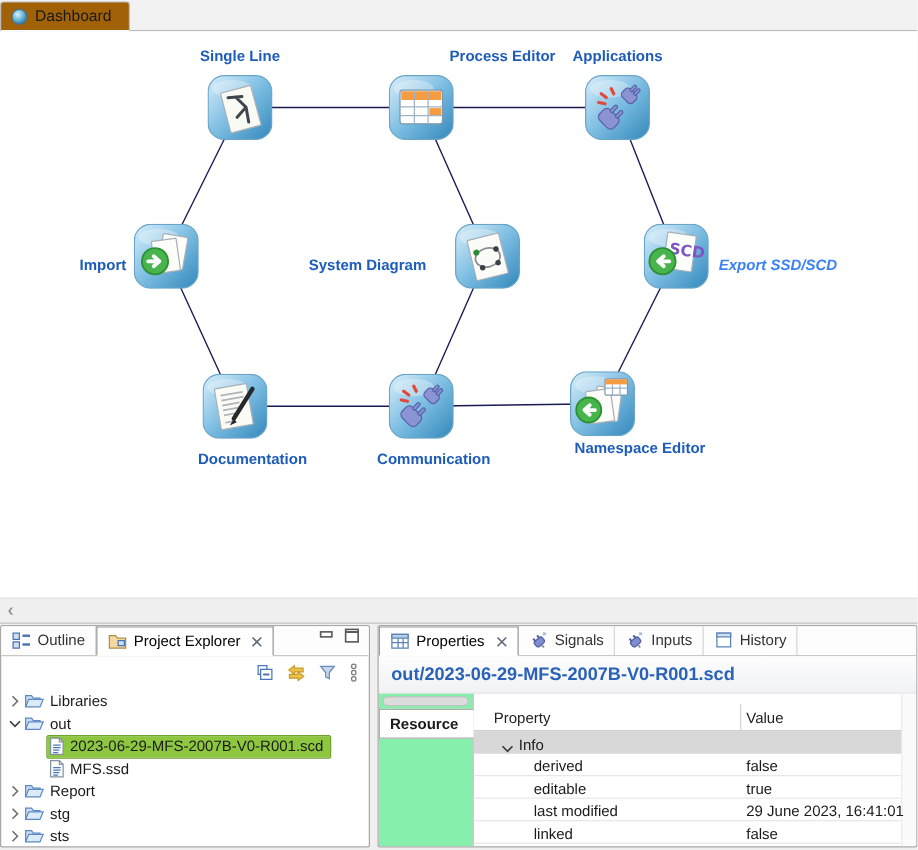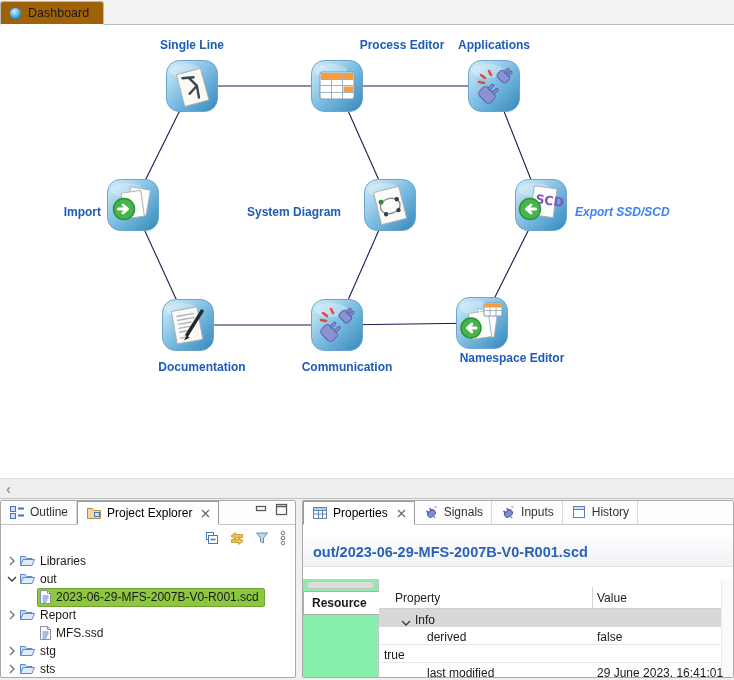--- a/index.html
+++ b/index.html
@@ -18,21 +18,21 @@
   .dash-node { position:absolute; width:52px; height:52px; }
   .dash-label { position:absolute; font-size:12px; font-weight:bold; white-space:nowrap; }
   .editor-hscroll { height:20px; background:#efefef; border-top:1px solid #e0e0e0; display:flex; align-items:center; padding-left:6px; }
   .hscroll-arrow { color:#9a9a9a; font-size:15px; font-weight:bold; line-height:1; }
 
   
   .bottom { height:180px; border-top:1px solid #c2c2c2; background:#f0f0f0; display:flex; padding-top:1px; }
   .panel { background:#ffffff; border:1px solid #a9a9a9; border-radius:2px; display:flex; flex-direction:column; overflow:hidden; }
   .panel-left { width:296px; }
   .panel-gap { width:6px; }
-  .panel-right { flex:1;gap:12px; }
+  .panel-right { flex:1; }
 
   .ptabbar { height:24px; display:flex; align-items:flex-end; background:#fdfdfd; border-bottom:1px solid #c8c8c8; flex:none; }
   .ptab { height:24px; display:flex; align-items:center; gap:5px; padding:0 8px; font-size:12px; color:#333;
           border-right:1px solid #d8d8d8; background:transparent; }
   .ptab.active { background:#ffffff; border:1px solid #9a9a9a; border-bottom:1px solid #ffffff; margin-bottom:-1px; color:#000; }
   .ptab .tabico { display:inline-flex; }
   .tab-close { display:inline-flex; margin-left:4px; }
   .ptab-fill { flex:1; }
   .winbtns { display:flex; align-items:center; gap:6px; padding:0 6px 4px 0; }
 
@@ -402,47 +402,47 @@
               <span class="tree-ico">
                 <svg width="13" height="16" viewBox="0 0 13 16">
                   <path d="M1.5 1.5 h7 l3 3 v10 h-10 z" fill="#ffffff" stroke="#8492a2"></path>
                   <path d="M8.5 1.5 v3 h3" fill="none" stroke="#8492a2"></path>
                   <path d="M3.5 7 h6 M3.5 9 h6 M3.5 11 h5 M3.5 13 h4" stroke="#4a7ab5" stroke-width="1"></path>
                 </svg>
               </span>
               <span>2023-06-29-MFS-2007B-V0-R001.scd</span>
             </span>
           </div>
+          <div class="tree-row" style="padding-left: 24px;">
+            <span class="chev"></span>
+            <span class="tree-content">
+              <span class="tree-ico">
+                <svg width="13" height="16" viewBox="0 0 13 16">
+                  <path d="M1.5 1.5 h7 l3 3 v10 h-10 z" fill="#ffffff" stroke="#8492a2"></path>
+                  <path d="M8.5 1.5 v3 h3" fill="none" stroke="#8492a2"></path>
+                  <path d="M3.5 7 h6 M3.5 9 h6 M3.5 11 h5 M3.5 13 h4" stroke="#4a7ab5" stroke-width="1"></path>
+                </svg>
+              </span>
+              <span>MFS.ssd</span>
+            </span>
+          </div>
           <div class="tree-row" style="padding-left: 4px;">
             <span class="chev">
               <svg width="8" height="10" viewBox="0 0 8 10">
                 <path d="M2 1 L6 5 L2 9" fill="none" stroke="#6e6e6e" stroke-width="1.3"></path>
               </svg>
             </span>
             <span class="tree-content">
               <span class="tree-ico">
                 <svg width="17" height="16" viewBox="0 0 17 16">
                   <path d="M1.5 12.5 V3.5 H6.2 L7.7 5.5 H13 V7" fill="#c8dcf2" stroke="#5d89c4"></path>
                   <path d="M1.5 12.5 L4 6.5 H15.5 L13 12.5 Z" fill="#dcebfa" stroke="#5d89c4"></path>
                 </svg>
               </span>
               <span>Report</span>
-            </span>
-          </div>
-          <div class="tree-row" style="padding-left: 24px;">
-            <span class="chev"></span>
-            <span class="tree-content">
-              <span class="tree-ico">
-                <svg width="13" height="16" viewBox="0 0 13 16">
-                  <path d="M1.5 1.5 h7 l3 3 v10 h-10 z" fill="#ffffff" stroke="#8492a2"></path>
-                  <path d="M8.5 1.5 v3 h3" fill="none" stroke="#8492a2"></path>
-                  <path d="M3.5 7 h6 M3.5 9 h6 M3.5 11 h5 M3.5 13 h4" stroke="#4a7ab5" stroke-width="1"></path>
-                </svg>
-              </span>
-              <span>MFS.ssd</span>
             </span>
           </div>
           <div class="tree-row" style="padding-left: 4px;">
             <span class="chev">
               <svg width="8" height="10" viewBox="0 0 8 10">
                 <path d="M2 1 L6 5 L2 9" fill="none" stroke="#6e6e6e" stroke-width="1.3"></path>
               </svg>
             </span>
             <span class="tree-content">
               <span class="tree-ico">
@@ -552,20 +552,21 @@
                     </svg>
                   </span>
                   <span class="pname">Info</span>
                   <span class="pval"></span>
                 </div>
                 <div class="prow">
                   <span class="pname">derived</span>
                   <span class="pval">false</span>
                 </div>
                 <div class="prow">
+                  <span class="pname">editable</span>
                   <span class="pval">true</span>
                 </div>
                 <div class="prow">
                   <span class="pname">last modified</span>
                   <span class="pval">29 June 2023, 16:41:01</span>
                 </div>
                 <div class="prow">
                   <span class="pname">linked</span>
                   <span class="pval">false</span>
                 </div>

